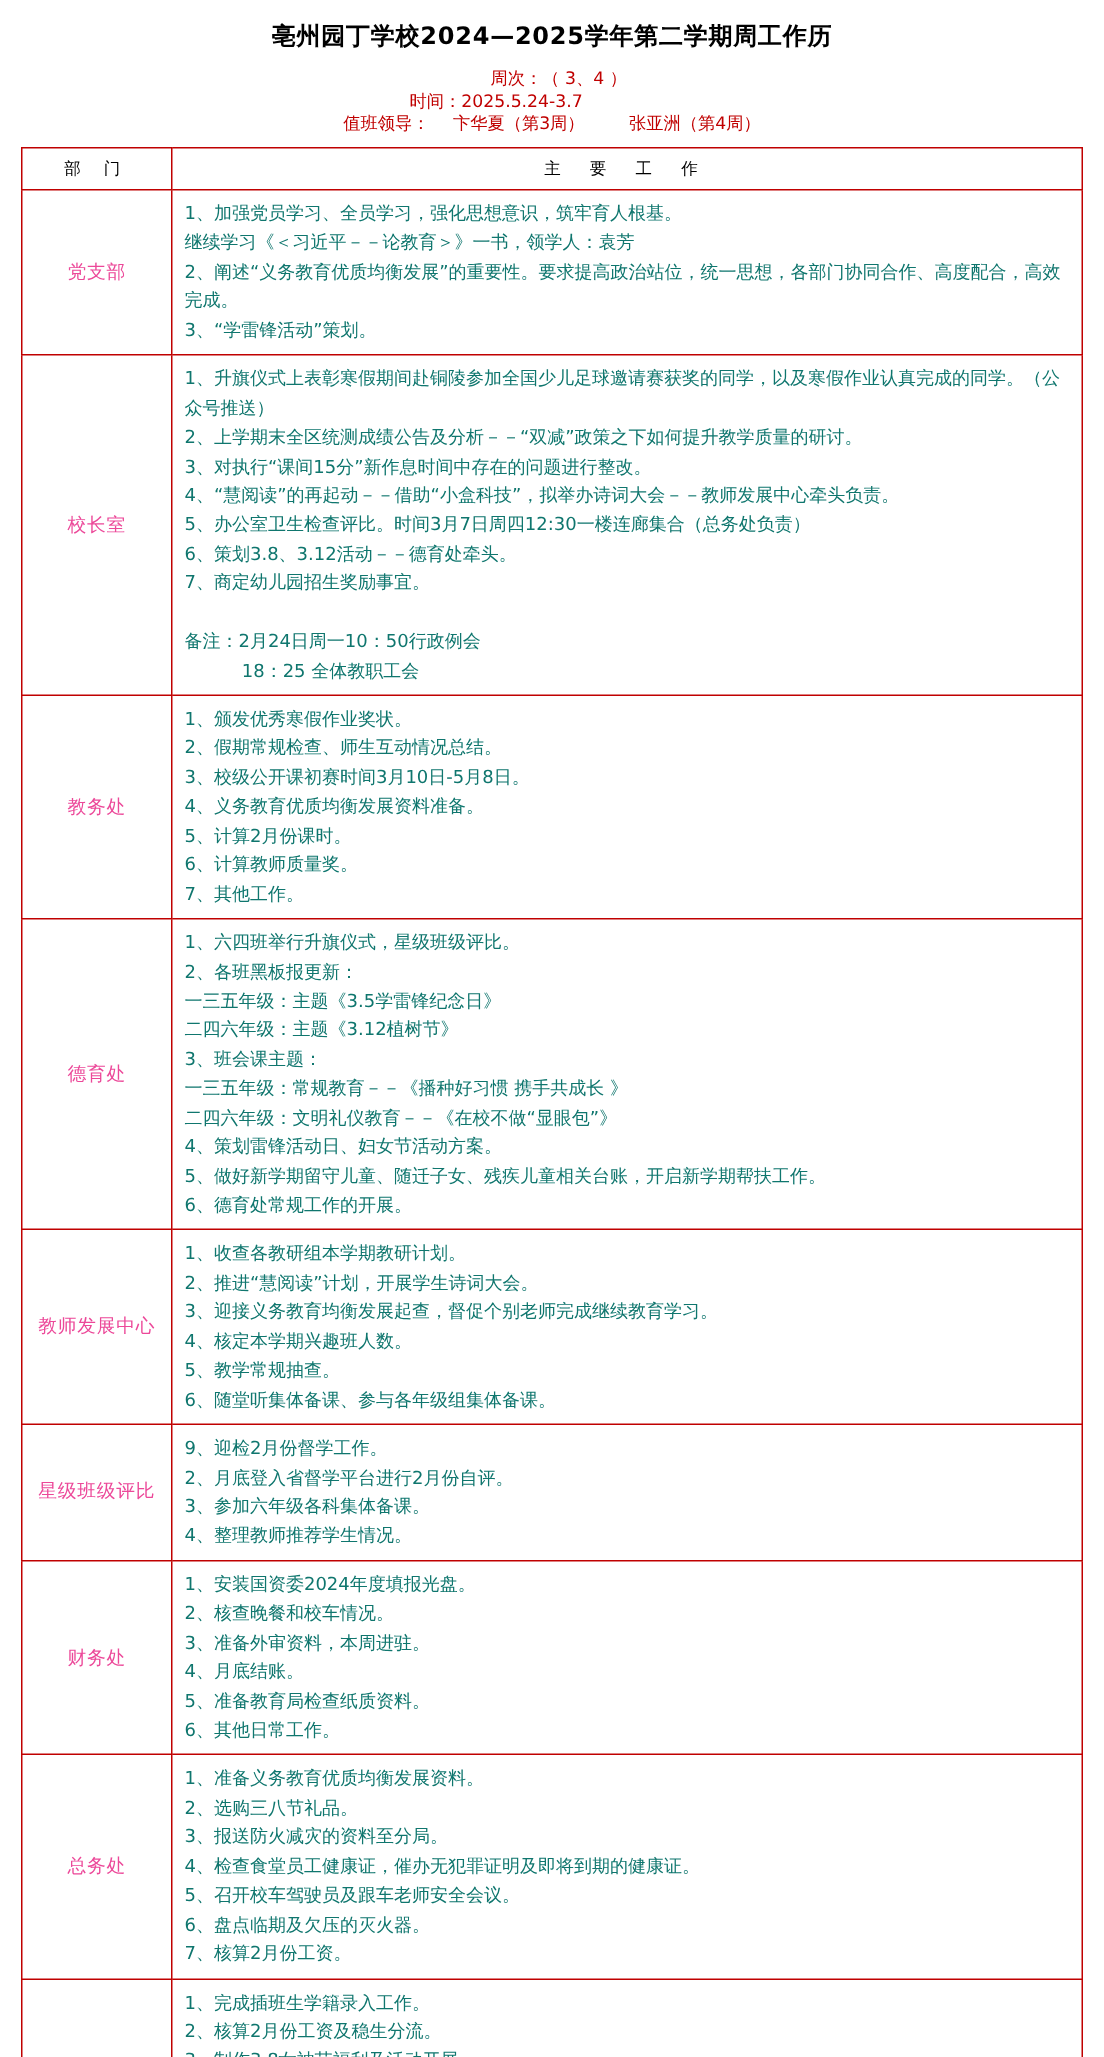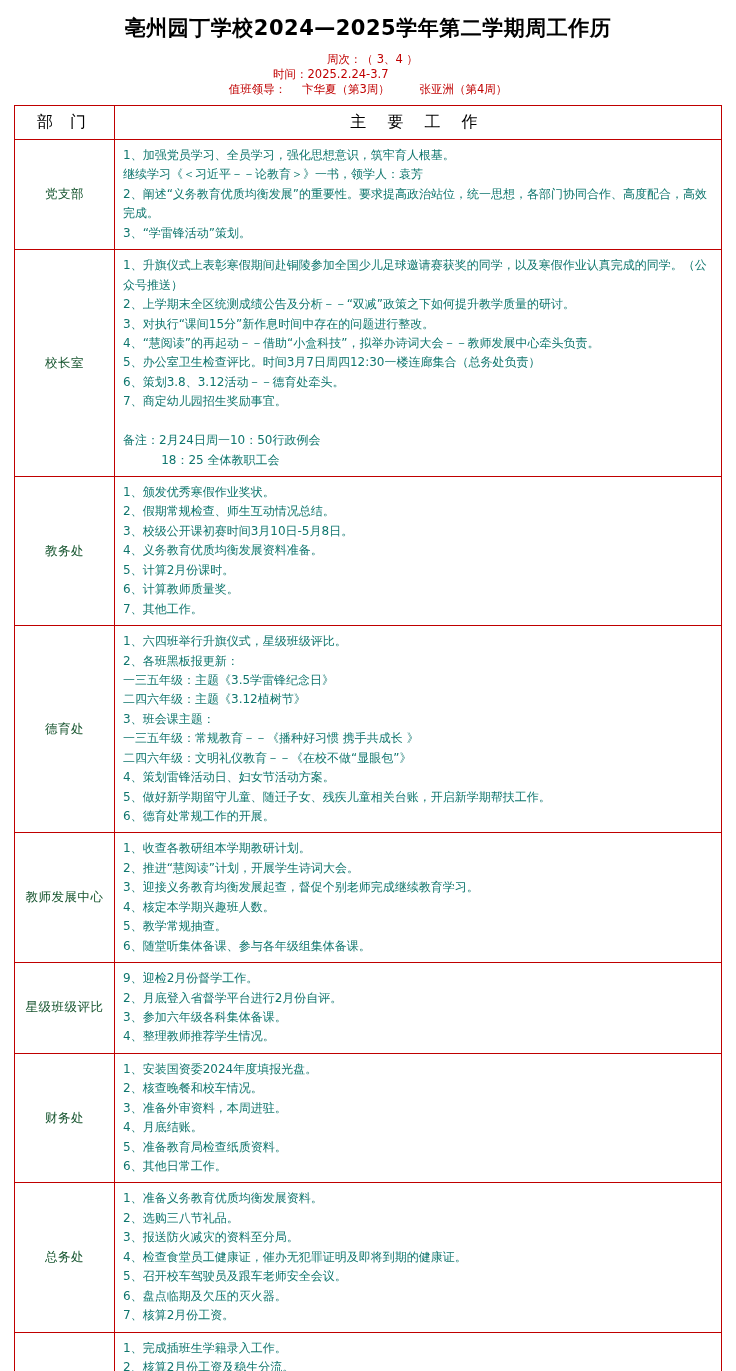--- a/index.html
+++ b/index.html
@@ -13,21 +13,21 @@
     font-family: "DejaVu Sans", "Liberation Sans", sans-serif;
     color: #000000;
   }
   .page {
     width: 736px;
     box-sizing: border-box;
     padding: 10px 14px 6px 14px;
   }
   .doc-title {
     text-align: center;
-    font-size: 21px;
+    font-size: 16px;
     font-weight: bold;
     letter-spacing: 0.5px;
     margin: 4px 0 10px 0;
     color: #000;
   }
   .meta-row {
     display: flex;
     align-items: center;
     font-size: 11.5px;
     color: #c00000;
@@ -49,53 +49,53 @@
     border: 1.5px solid #c00000;
   }
   table.grid td, table.grid th {
     border: 1px solid #c00000;
     vertical-align: middle;
     padding: 6px 8px;
     box-sizing: border-box;
   }
   th.head-dept, th.head-work {
     text-align: center;
-    font-size: 16px;
+    font-size: 11px;
     font-weight: normal;
     color: #000;
     padding: 8px 4px;
   }
   th.head-dept { width: 100px; letter-spacing: 6px; }
   th.head-work { letter-spacing: 8px; }
   td.dept {
     width: 100px;
     text-align: center;
     font-size: 12.5px;
-    color: #14532d;
+    color: #ec4899;
     letter-spacing: 0.5px;
   }
   td.work {
     font-size: 12px;
     line-height: 1.62;
     color: #0f766e;
     white-space: pre-wrap;
     word-break: break-all;
     padding: 7px 6px 7px 9px;
   }
 </style>
 </head>
 <body>
 
 <div class="page">
 
   <div class="doc-title">亳州园丁学校2024—2025学年第二学期周工作历</div>
 
   <div class="meta-row">
     <div class="meta-cell meta-weeks">周次：（ 3、4 ）</div>
-    <div class="meta-cell meta-time">时间：2025.2.24-3.7</div>
+    <div class="meta-cell meta-time">时间：2025.5.24-3.7</div>
     <div class="meta-cell meta-leader">
       <span>值班领导：</span>
       <span class="leader-name">卞华夏（第3周）</span>
       <span class="leader-name2">张亚洲（第4周）</span>
     </div>
   </div>
 
   <table class="grid">
     <colgroup>
       <col style="width:100px">

